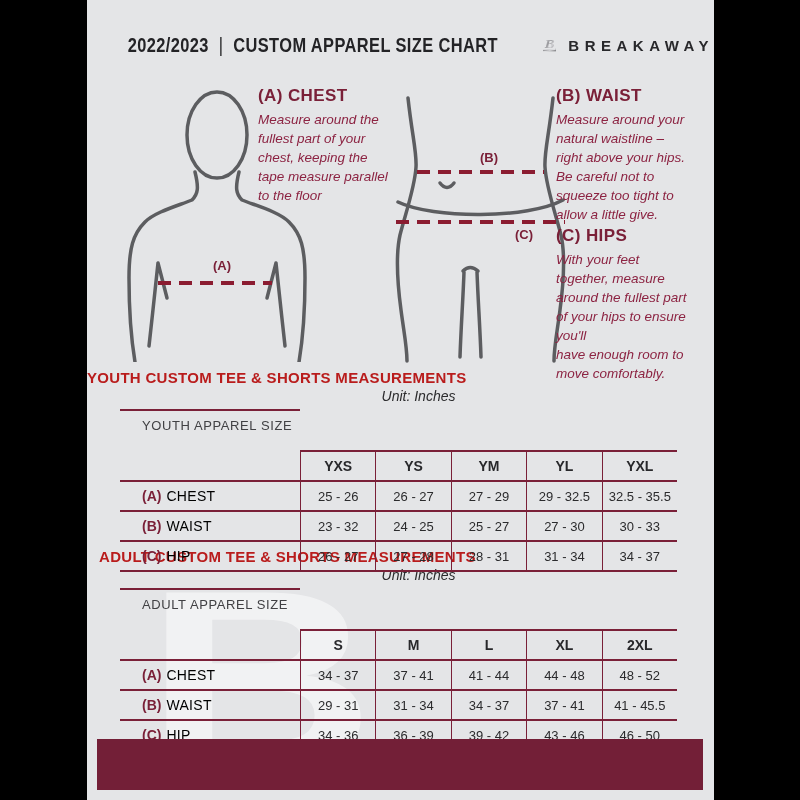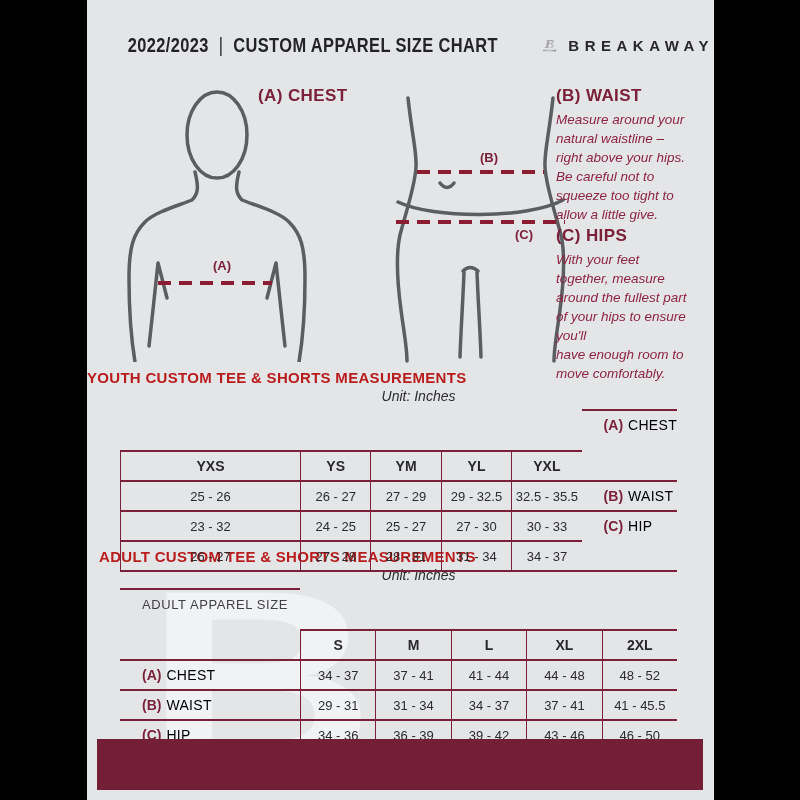--- a/index.html
+++ b/index.html
@@ -106,20 +106,25 @@
       <line class="dash" x1="24" y1="77" x2="151" y2="77"></line>
       <path d="M47,88 Q54,97 61,88" stroke-width="3"></path>
       <path d="M5,107 C40,124 135,124 170,105" stroke-width="2.5"></path>
       <line class="dash" x1="3" y1="127" x2="172" y2="127"></line>
       <path d="M70,176 Q77,169 85,176 M71,177 C70,205 68,232 67,262 M84,177 C85,205 87,232 88,262" stroke-width="2.5"></path>
     </svg>
     <span class="diagram-label" style="left:382px;top:150px;">(B)</span>
     <span class="diagram-label" style="left:417px;top:227px;">(C)</span>
 
     <div class="ins-head" style="left:171px;top:86px;">(A) CHEST</div>
+    <div class="ins-body" style="left:171px;top:110px;width:150px;">Measure around the
+fullest part of your
+chest, keeping the
+tape measure parallel
+to the floor</div>
 
     <div class="ins-head" style="left:469px;top:86px;">(B) WAIST</div>
     <div class="ins-body" style="left:469px;top:110px;width:160px;">Measure around your
 natural waistline –
 right above your hips.
 Be careful not to
 squeeze too tight to
 allow a little give.</div>
 
     <div class="ins-head" style="left:469px;top:226px;">(C) HIPS</div>
@@ -130,20 +135,21 @@
 you'll
 have enough room to
 move comfortably.</div>
 
     <div class="watermark">B</div>
 
     <div class="sec-title" style="top:369px;">YOUTH CUSTOM TEE &amp; SHORTS MEASUREMENTS</div>
     <div class="sec-unit" style="top:388px;">Unit: Inches</div>
     <div class="tbl" style="top:409px;">
         <div class="grid">
+          <div class="cell side size-label">YOUTH APPAREL SIZE</div>
           <div class="cell col-head">YXS</div>
           <div class="cell col-head">YS</div>
           <div class="cell col-head">YM</div>
           <div class="cell col-head">YL</div>
           <div class="cell col-head">YXL</div>
           <div class="cell side">
             <span class="pref">(A)</span>
             <span class="nm">CHEST</span>
           </div>
           <div class="cell val">25 - 26</div>

